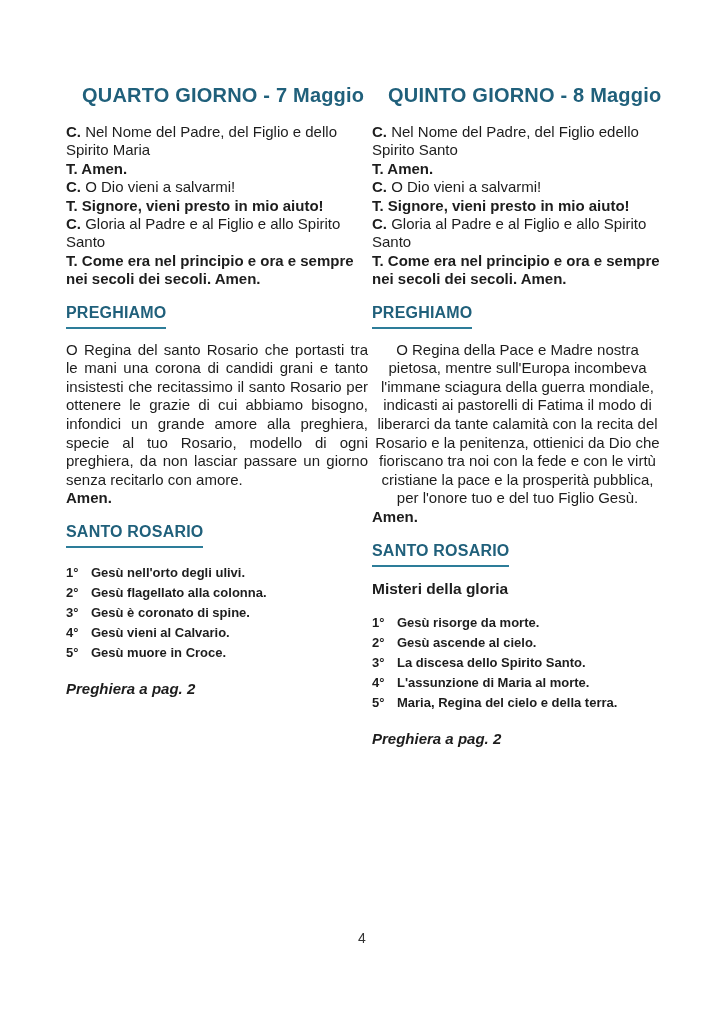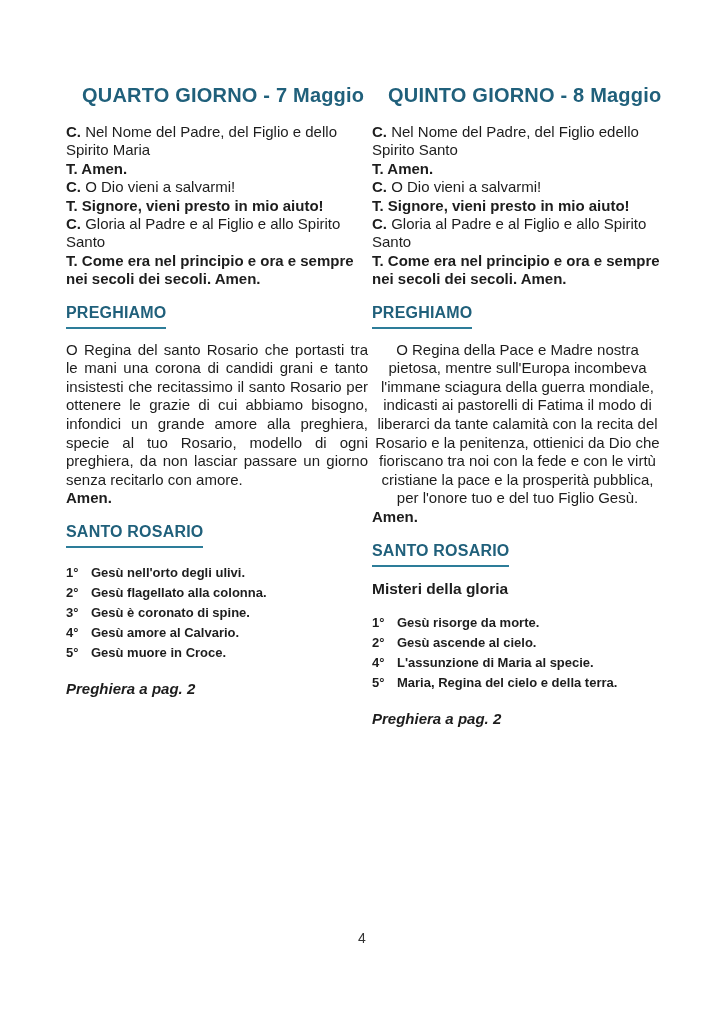--- a/index.html
+++ b/index.html
@@ -80,21 +80,21 @@
   <h3 class="sec">PREGHIAMO</h3>
   <p class="prayer justify">O Regina del santo Rosario che portasti tra le mani una corona di candidi grani e tanto insistesti che recitassimo il santo Rosario per ottenere le grazie di cui abbiamo bisogno, infondici un grande amore alla preghiera, specie al tuo Rosario, modello di ogni preghiera, da non lasciar passare un giorno senza recitarlo con amore.</p>
   <p class="amen">Amen.</p>
 
   <h3 class="sec">SANTO ROSARIO</h3>
 
   <div class="mlist">
     <p class="mitem"><span class="mnum">1°</span><span>Gesù nell'orto degli ulivi.</span></p>
     <p class="mitem"><span class="mnum">2°</span><span>Gesù flagellato alla colonna.</span></p>
     <p class="mitem"><span class="mnum">3°</span><span>Gesù è coronato di spine.</span></p>
-    <p class="mitem"><span class="mnum">4°</span><span>Gesù amore al Calvario.</span></p>
+    <p class="mitem"><span class="mnum">4°</span><span>Gesù vieni al Calvario.</span></p>
     <p class="mitem"><span class="mnum">5°</span><span>Gesù muore in Croce.</span></p>
   </div>
 
   <p class="note">Preghiera a pag. 2</p>
 </div>
 
 <div class="column col-right">
   <h2 class="col-title">QUINTO GIORNO - 8 Maggio</h2>
 
   <div class="intro">
@@ -109,20 +109,21 @@
   <h3 class="sec">PREGHIAMO</h3>
   <p class="prayer">O Regina della Pace e Madre nostra pietosa, mentre sull'Europa incombeva l'immane sciagura della guerra mondiale, indicasti ai pastorelli di Fatima il modo di liberarci da tante calamità con la recita del Rosario e la penitenza, ottienici da Dio che fioriscano tra noi con la fede e con le virtù cristiane la pace e la prosperità pubblica, per l'onore tuo e del tuo Figlio Gesù.</p>
   <p class="amen">Amen.</p>
 
   <h3 class="sec">SANTO ROSARIO</h3>
   <p class="mtitle">Misteri della gloria</p>
 
   <div class="mlist">
     <p class="mitem"><span class="mnum">1°</span><span>Gesù risorge da morte.</span></p>
     <p class="mitem"><span class="mnum">2°</span><span>Gesù ascende al cielo.</span></p>
-    <p class="mitem"><span class="mnum">4°</span><span>L'assunzione di Maria al specie.</span></p>
+    <p class="mitem"><span class="mnum">3°</span><span>La discesa dello Spirito Santo.</span></p>
+    <p class="mitem"><span class="mnum">4°</span><span>L'assunzione di Maria al morte.</span></p>
     <p class="mitem"><span class="mnum">5°</span><span>Maria, Regina del cielo e della terra.</span></p>
   </div>
 
   <p class="note">Preghiera a pag. 2</p>
 </div>
 
 <div class="page-num">4</div>
 
 </body></html>

